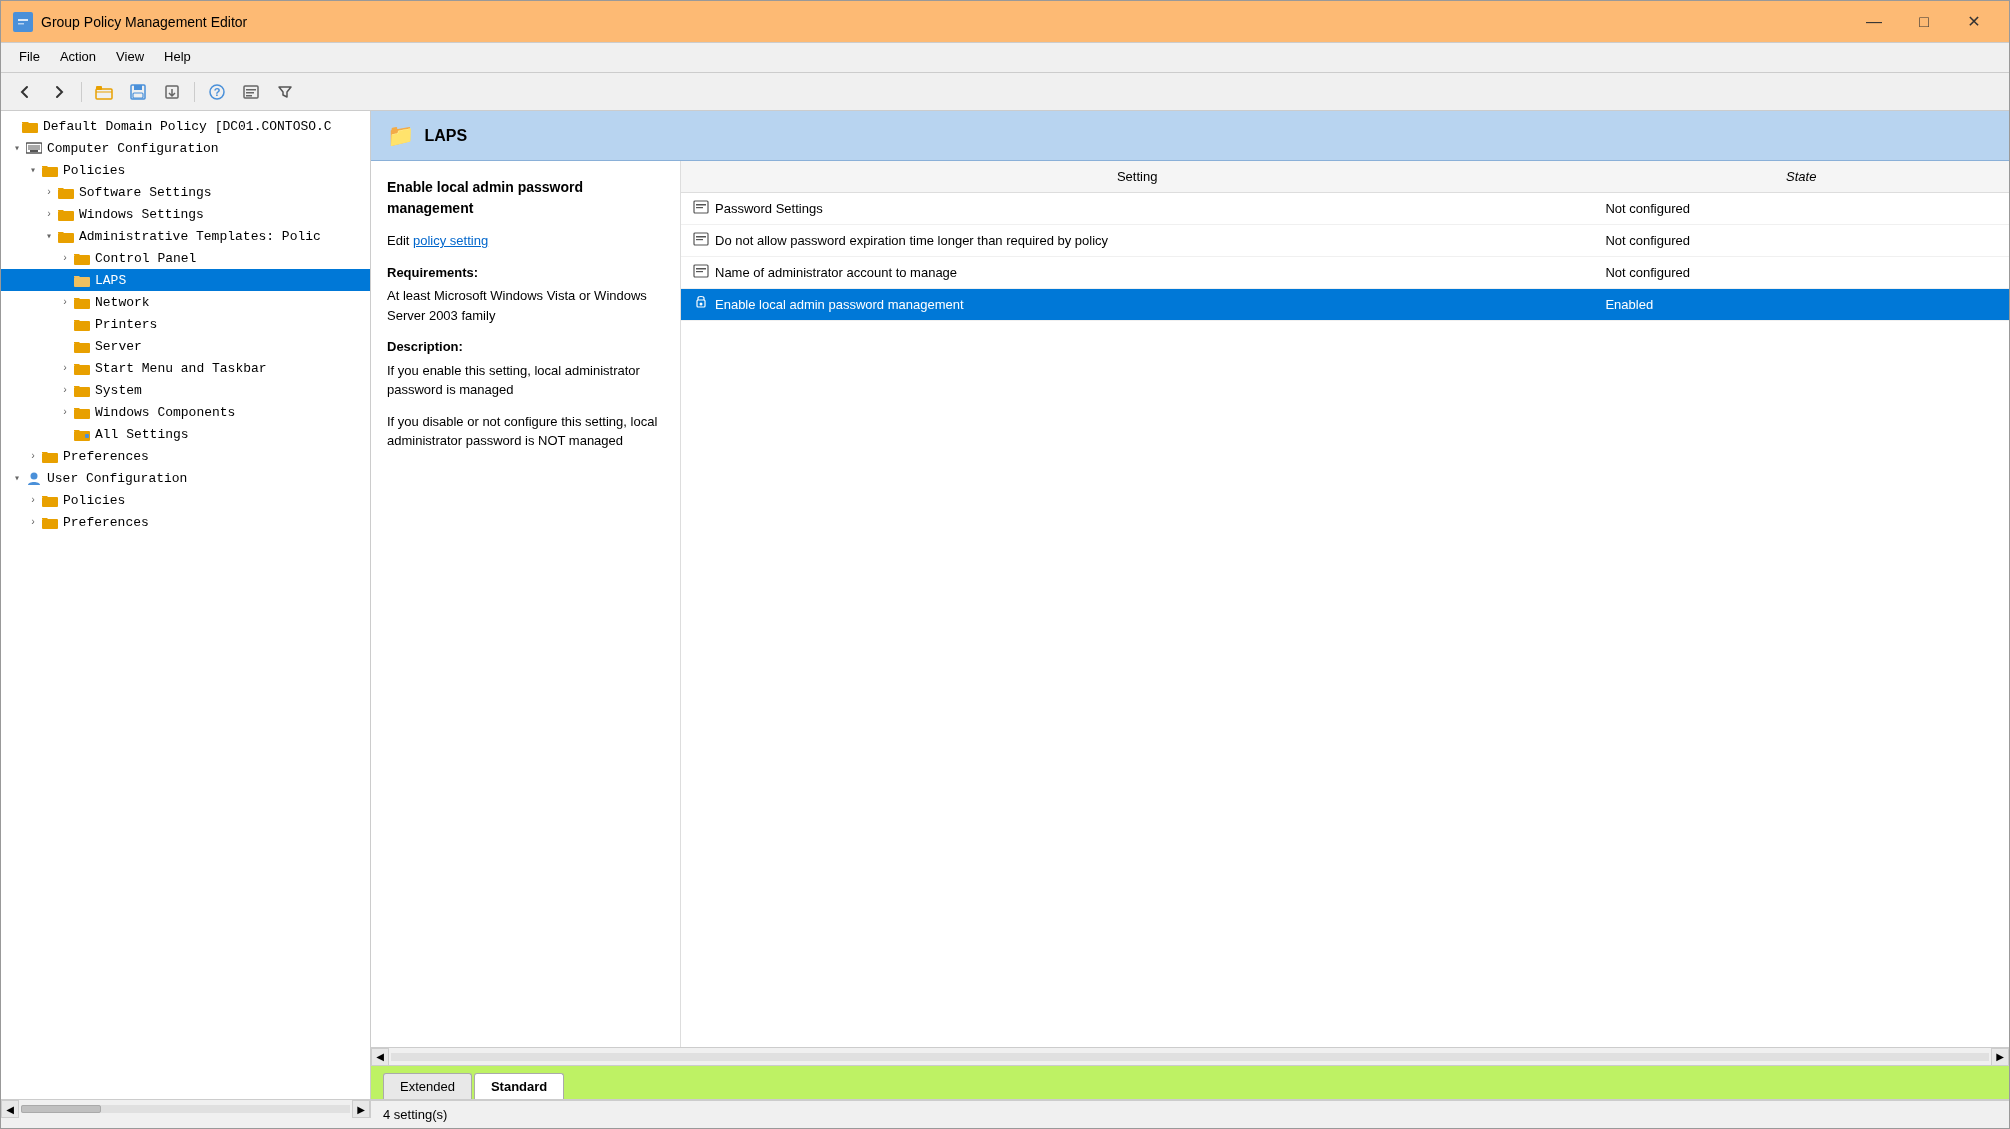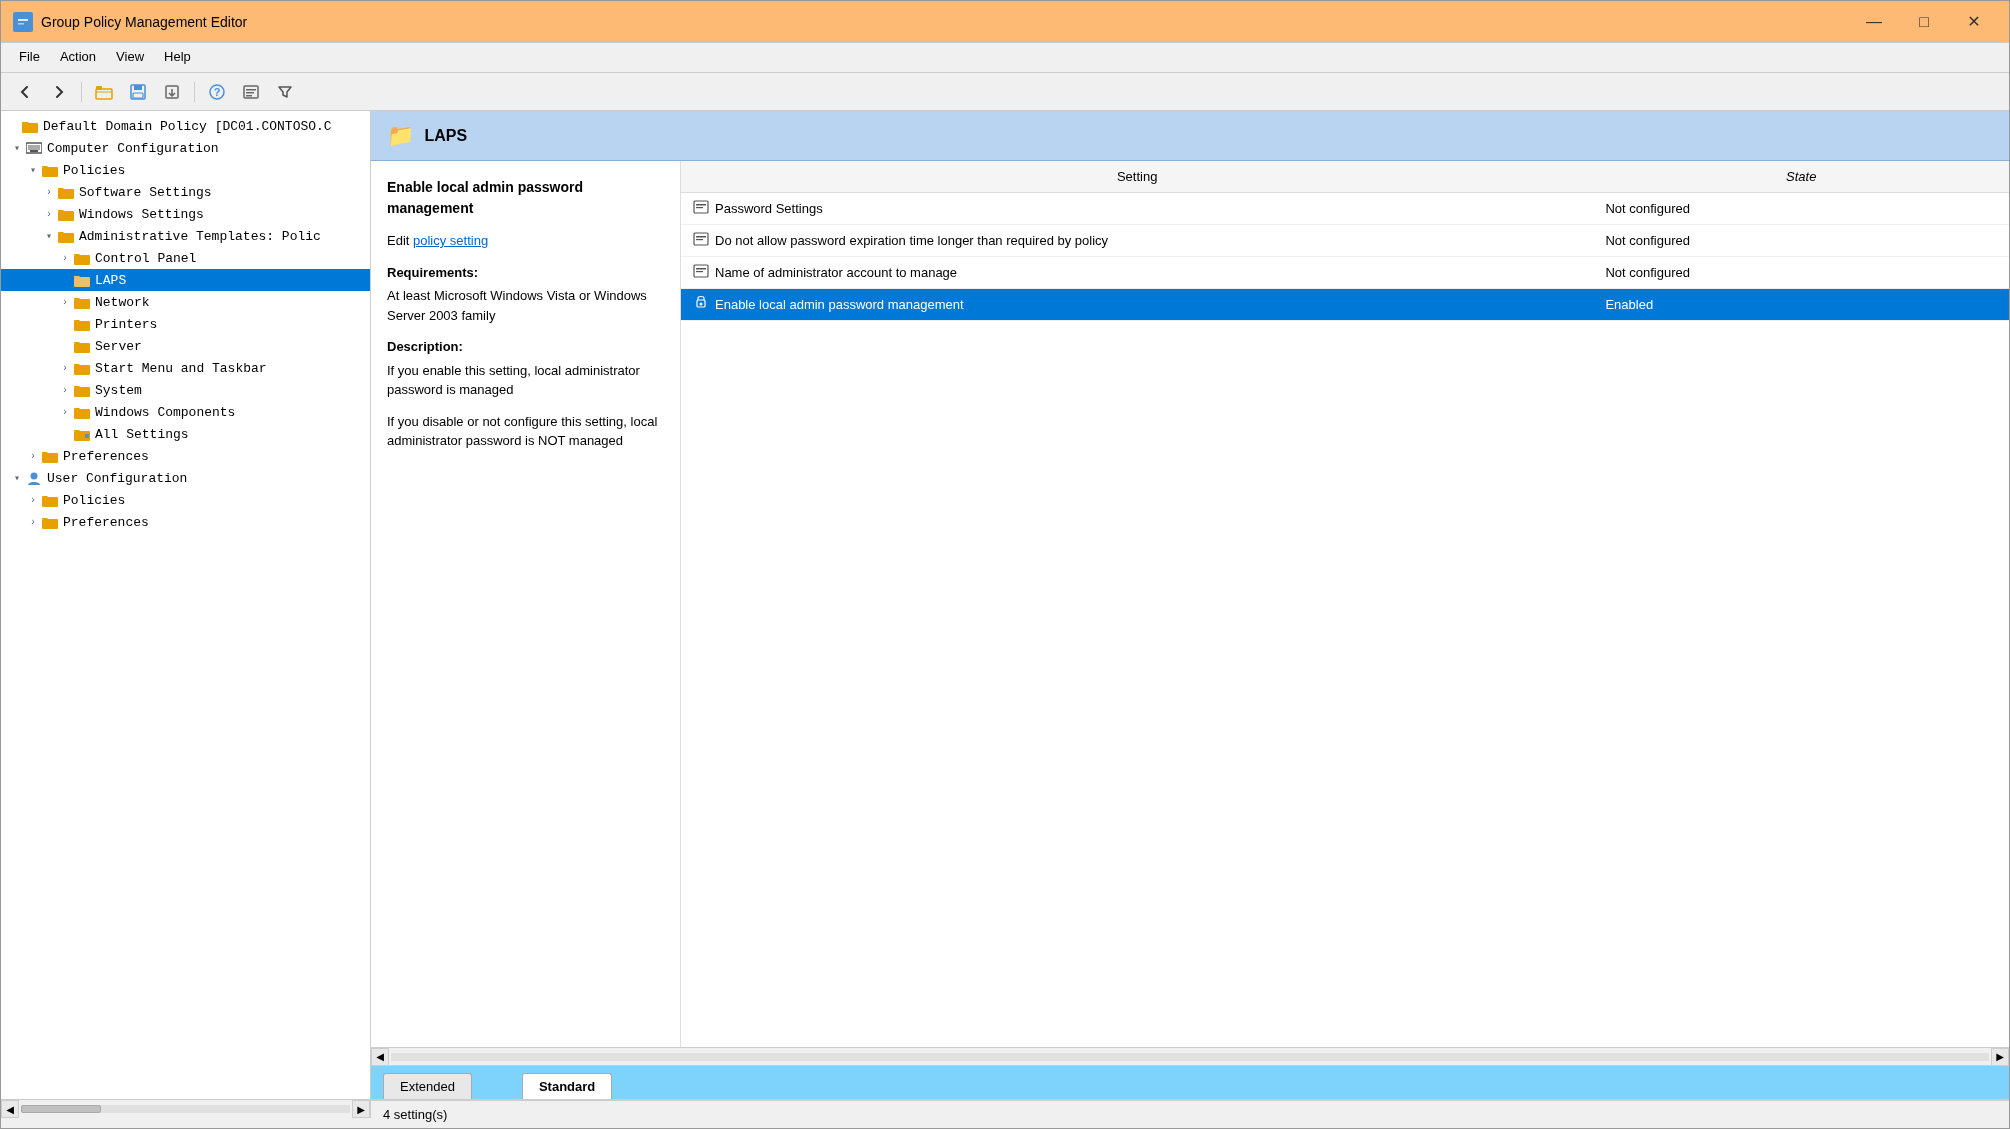--- a/index.html
+++ b/index.html
@@ -252,24 +252,23 @@
       height: 28px;
     }
     .status-text {
       font-size: 13px;
       color: #000;
     }
     .tabs-bar {
       display: flex;
       align-items: flex-end;
       border-top: 1px solid #ccc;
-      background: #7dd3fc;
+      background: #bef264;
       padding: 0 12px;
       height: 34px;
-      gap: 48px;
     }
     .tab {
       padding: 5px 16px;
       border: 1px solid #aaa;
       border-bottom: none;
       background: #e8e8e8;
       cursor: pointer;
       font-size: 13px;
       margin-right: 2px;
       border-radius: 3px 3px 0 0;

